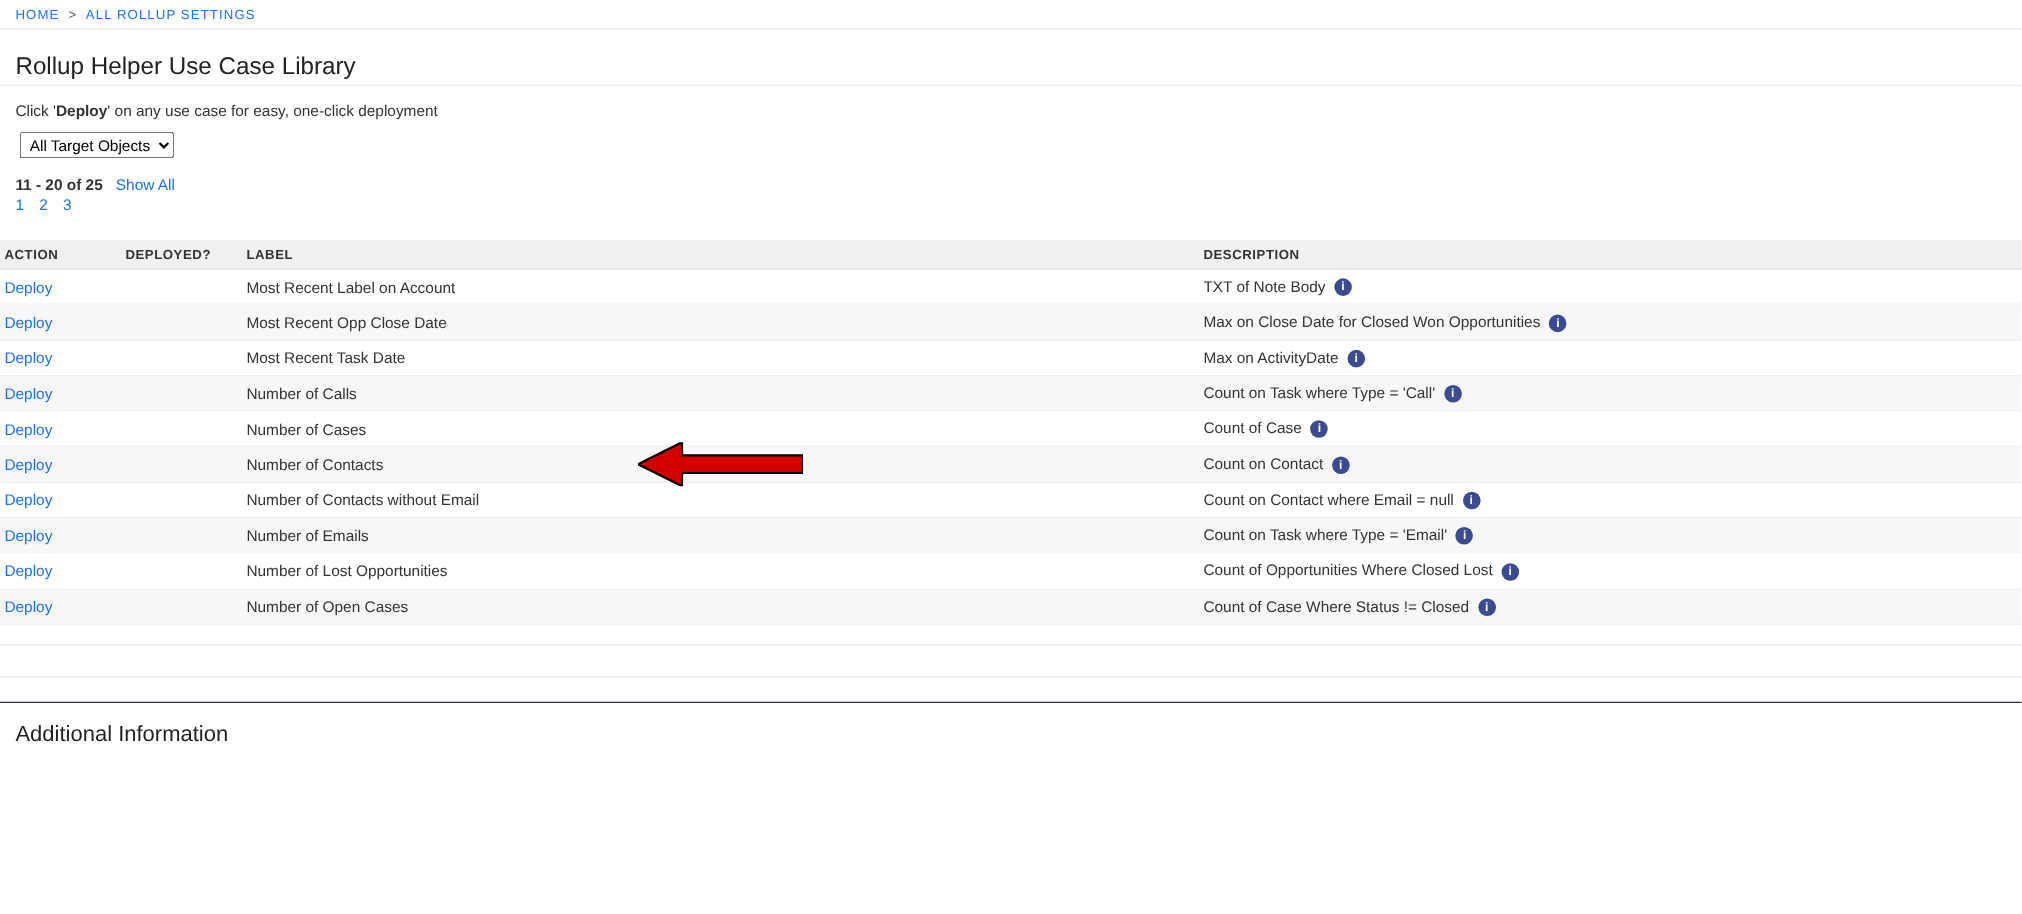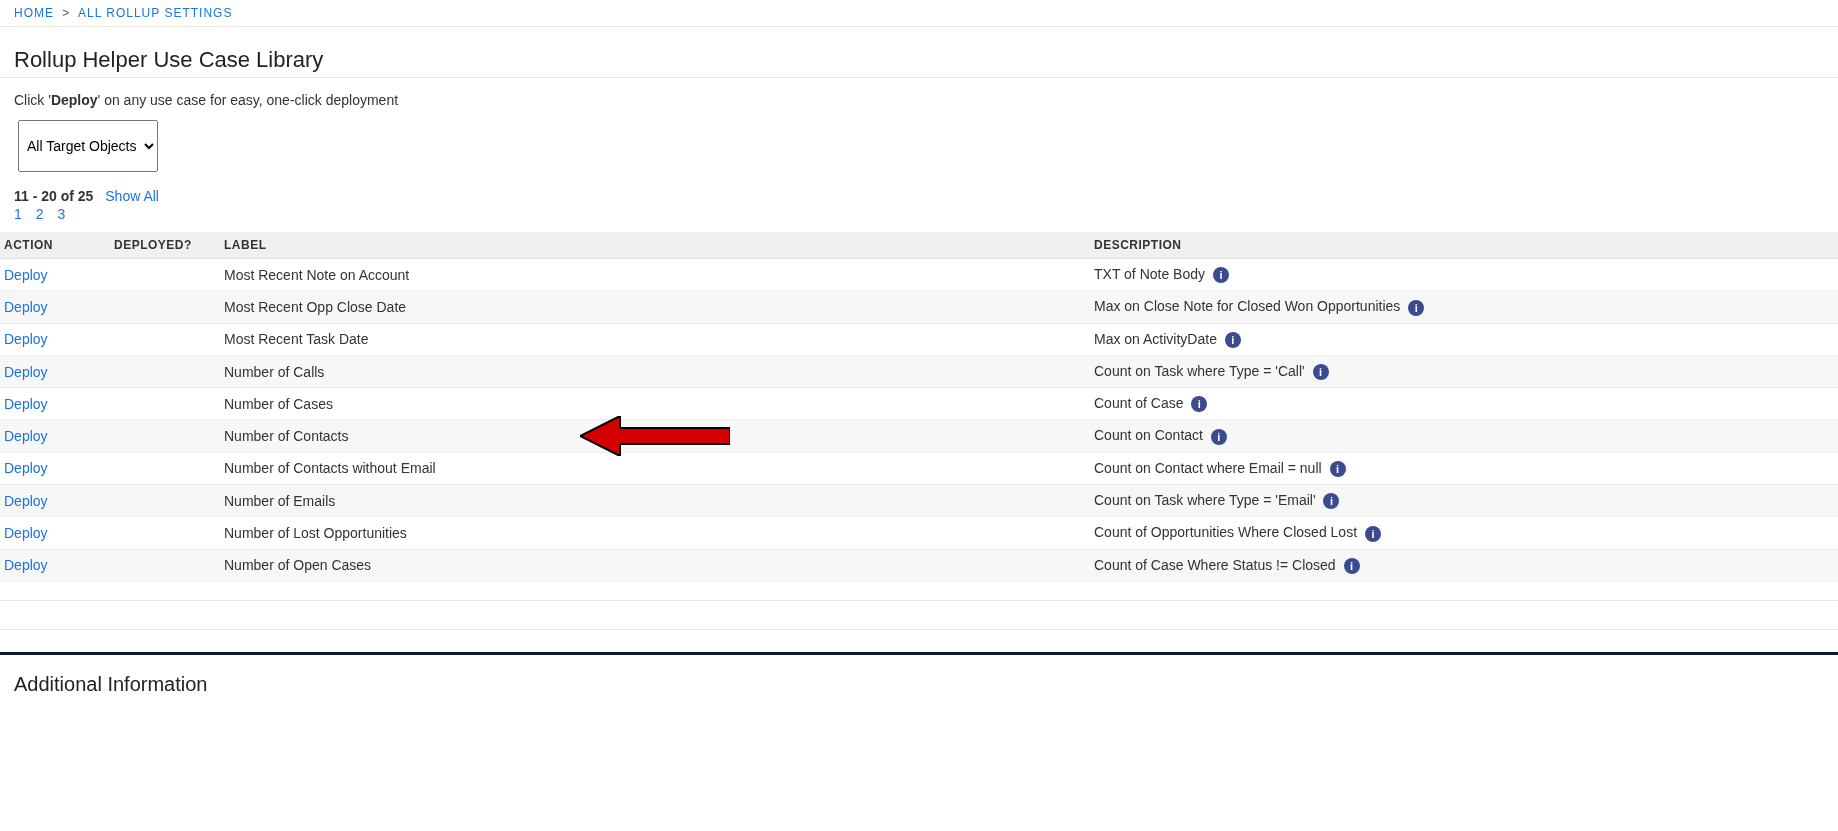--- a/index.html
+++ b/index.html
@@ -27,21 +27,21 @@
     margin: 0 0 14px 0;
   }
   .intro {
     padding: 0 14px 8px 14px;
     color: #333;
   }
   .intro strong { font-weight: 700; }
   .target-select {
     margin: 4px 0 10px 18px;
     font-size: 14px;
-    padding: 16px 4px;
+    padding: 2px 4px;
   }
   .range-row {
     padding: 6px 14px 2px 14px;
     font-weight: 700;
   }
   .range-row .showall {
     color: #1a73e8;
     font-weight: 400;
     margin-left: 8px;
     cursor: pointer;
@@ -51,21 +51,21 @@
     padding: 0 14px 8px 14px;
   }
   .pager a {
     color: #1a73e8;
     text-decoration: none;
     margin-right: 10px;
   }
   table.usecases {
     width: 100%;
     border-collapse: collapse;
-    margin-top: 2px;
+    margin-top: 16px;
   }
   table.usecases thead th {
     background: #f0f0f0;
     text-align: left;
     font-size: 12px;
     letter-spacing: 0.5px;
     font-weight: 700;
     color: #333;
     padding: 6px 4px;
     border-bottom: 1px solid #e0e0e0;
@@ -110,21 +110,21 @@
   }
   .footer-block .heading {
     font-size: 12px;
     letter-spacing: 1px;
     color: #555;
     margin-bottom: 2px;
   }
   .footer-block a { color: #1a73e8; text-decoration: none; }
   .additional {
     margin-top: 22px;
-    border-top: 3px solid #0f172a;
+    border-top: 1px solid #0f172a;
     padding: 18px 14px;
     font-size: 20px;
     color: #222;
   }
   th { text-transform: uppercase; }
   .breadcrumb span.upper { text-transform: uppercase; }
 </style>
 </head>
 <body>
 
@@ -170,28 +170,28 @@
       <th class="col-action">Action</th>
       <th class="col-deployed">Deployed?</th>
       <th class="col-label">Label</th>
       <th class="col-desc">Description</th>
     </tr>
   </thead>
   <tbody id="rows-body">
       <tr>
         <td class="action col-action"><a href="#">Deploy</a></td>
         <td class="col-deployed"></td>
-        <td class="col-label"><span>Most Recent Note on Account</span></td>
+        <td class="col-label"><span>Most Recent Label on Account</span></td>
         <td class="col-desc"><span>TXT of Note Body </span><span class="info-icon">i</span></td>
       </tr>
       <tr class="alt">
         <td class="action col-action"><a href="#">Deploy</a></td>
         <td class="col-deployed"></td>
         <td class="col-label"><span>Most Recent Opp Close Date</span></td>
-        <td class="col-desc"><span>Max on Close Note for Closed Won Opportunities </span><span class="info-icon">i</span></td>
+        <td class="col-desc"><span>Max on Close Date for Closed Won Opportunities </span><span class="info-icon">i</span></td>
       </tr>
       <tr>
         <td class="action col-action"><a href="#">Deploy</a></td>
         <td class="col-deployed"></td>
         <td class="col-label"><span>Most Recent Task Date</span></td>
         <td class="col-desc"><span>Max on ActivityDate </span><span class="info-icon">i</span></td>
       </tr>
       <tr class="alt">
         <td class="action col-action"><a href="#">Deploy</a></td>
         <td class="col-deployed"></td>

